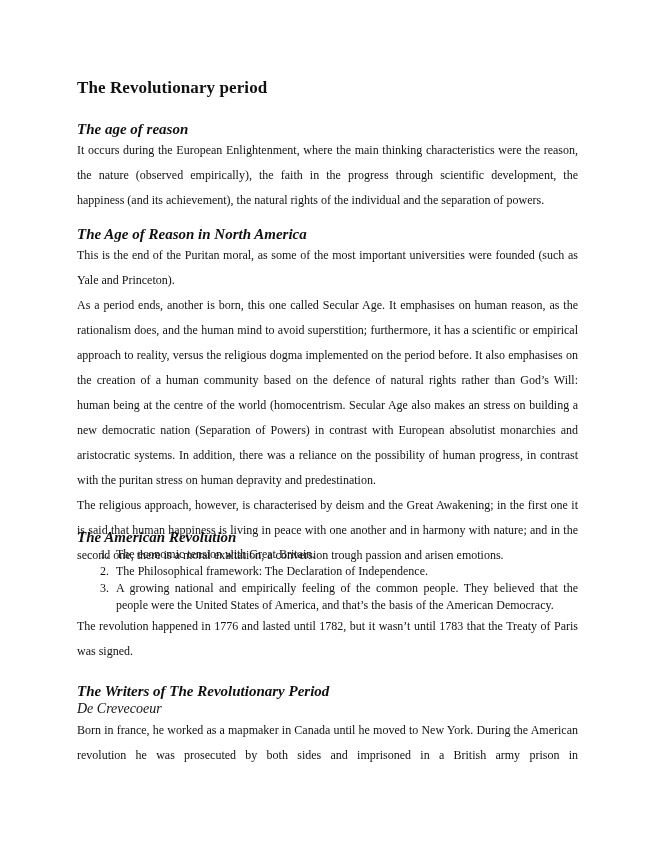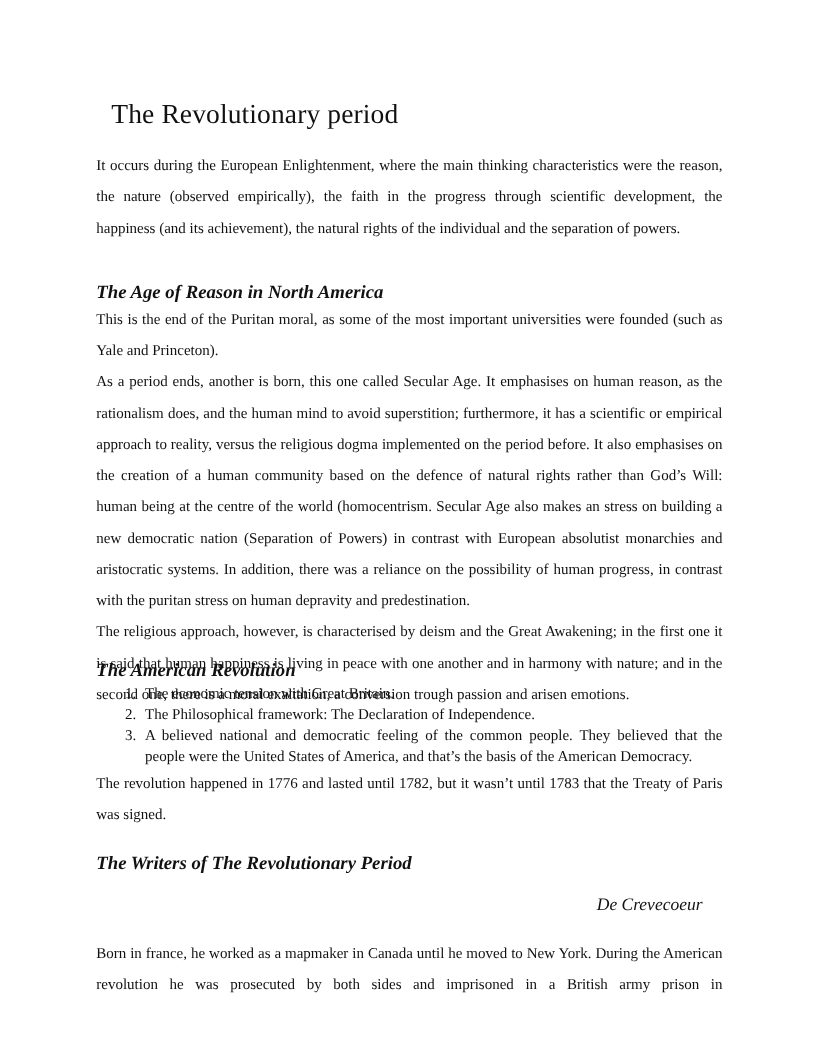--- a/index.html
+++ b/index.html
@@ -17,23 +17,23 @@
   }
   .page {
     position: absolute;
     left: 77px;
     top: 0;
     width: 501px;
   }
   .title {
     position: absolute;
     top: 78px;
-    left: 12px;
-    font-size: 22px;
-    font-weight: normal;
+    left: 0;
+    font-size: 17px;
+    font-weight: bold;
     margin: 0;
     white-space: nowrap;
     letter-spacing: 0.1px;
   }
   .section {
     position: absolute;
     left: 0;
     width: 501px;
   }
   .h2 {
@@ -41,24 +41,23 @@
     font-weight: bold;
     font-style: italic;
     margin: 0;
     line-height: 18px;
     white-space: nowrap;
   }
   .h3 {
     font-size: 14px;
     font-style: italic;
     font-weight: normal;
-    margin: 16px;
+    margin: 0;
     line-height: 18px;
     white-space: nowrap;
-    text-align: right;
   }
   p {
     margin: 0;
     font-size: 12px;
     line-height: 25px;
     text-align: justify;
   }
   ol {
     margin: 0;
     padding: 0;
@@ -78,20 +77,21 @@
   }
 </style>
 </head>
 <body>
 
 <div class="page">
 
   <h1 class="title">The Revolutionary period</h1>
 
   <div class="section" style="top:120px;">
+    <h2 class="h2">The age of reason</h2>
     <p>It occurs during the European Enlightenment, where the main thinking characteristics were the reason, the nature (observed empirically), the faith in the progress through scientific development, the happiness (and its achievement), the natural rights of the individual and the separation of powers.</p>
   </div>
 
   <div class="section" style="top:225px;">
     <h2 class="h2">The Age of Reason in North America</h2>
     <p>This is the end of the Puritan moral, as some of the most important universities were founded (such as Yale and Princeton).</p>
     <p>As a period ends, another is born, this one called Secular Age. It emphasises on human reason, as the rationalism does, and the human mind to avoid superstition; furthermore, it has a scientific or empirical approach to reality, versus the religious dogma implemented on the period before. It also emphasises on the creation of a human community based on the defence of natural rights rather than God’s Will: human being at the centre of the world (homocentrism. Secular Age also makes an stress on building a new democratic nation (Separation of Powers) in contrast with European absolutist monarchies and aristocratic systems. In addition, there was a reliance on the possibility of human progress, in contrast with the puritan stress on human depravity and predestination.</p>
     <p>The religious approach, however, is characterised by deism and the Great Awakening; in the first one it is said that human happiness is living in peace with one another and in harmony with nature; and in the second one, there is a moral exaltation, a conversion trough passion and arisen emotions.</p>
   </div>
 
@@ -101,21 +101,21 @@
       <li>
         <span class="num">1.</span>
         <span>The economic tension with Great Britain.</span>
       </li>
       <li>
         <span class="num">2.</span>
         <span>The Philosophical framework: The Declaration of Independence.</span>
       </li>
       <li>
         <span class="num">3.</span>
-        <span>A believed national and democratic feeling of the common people. They believed that the people were the United States of America, and that’s the basis of the American Democracy.</span>
+        <span>A growing national and empirically feeling of the common people. They believed that the people were the United States of America, and that’s the basis of the American Democracy.</span>
       </li>
     </ol>
     <p>The revolution happened in 1776 and lasted until 1782, but it wasn’t until 1783 that the Treaty of Paris was signed.</p>
   </div>
 
   <div class="section" style="top:682px;">
     <h2 class="h2">The Writers of The Revolutionary Period</h2>
     <h3 class="h3">De Crevecoeur</h3>
     <p style="text-align-last: justify;">Born in france, he worked as a mapmaker in Canada until he moved to New York. During the American revolution he was prosecuted by both sides and imprisoned in a British army prison in</p>
   </div>

